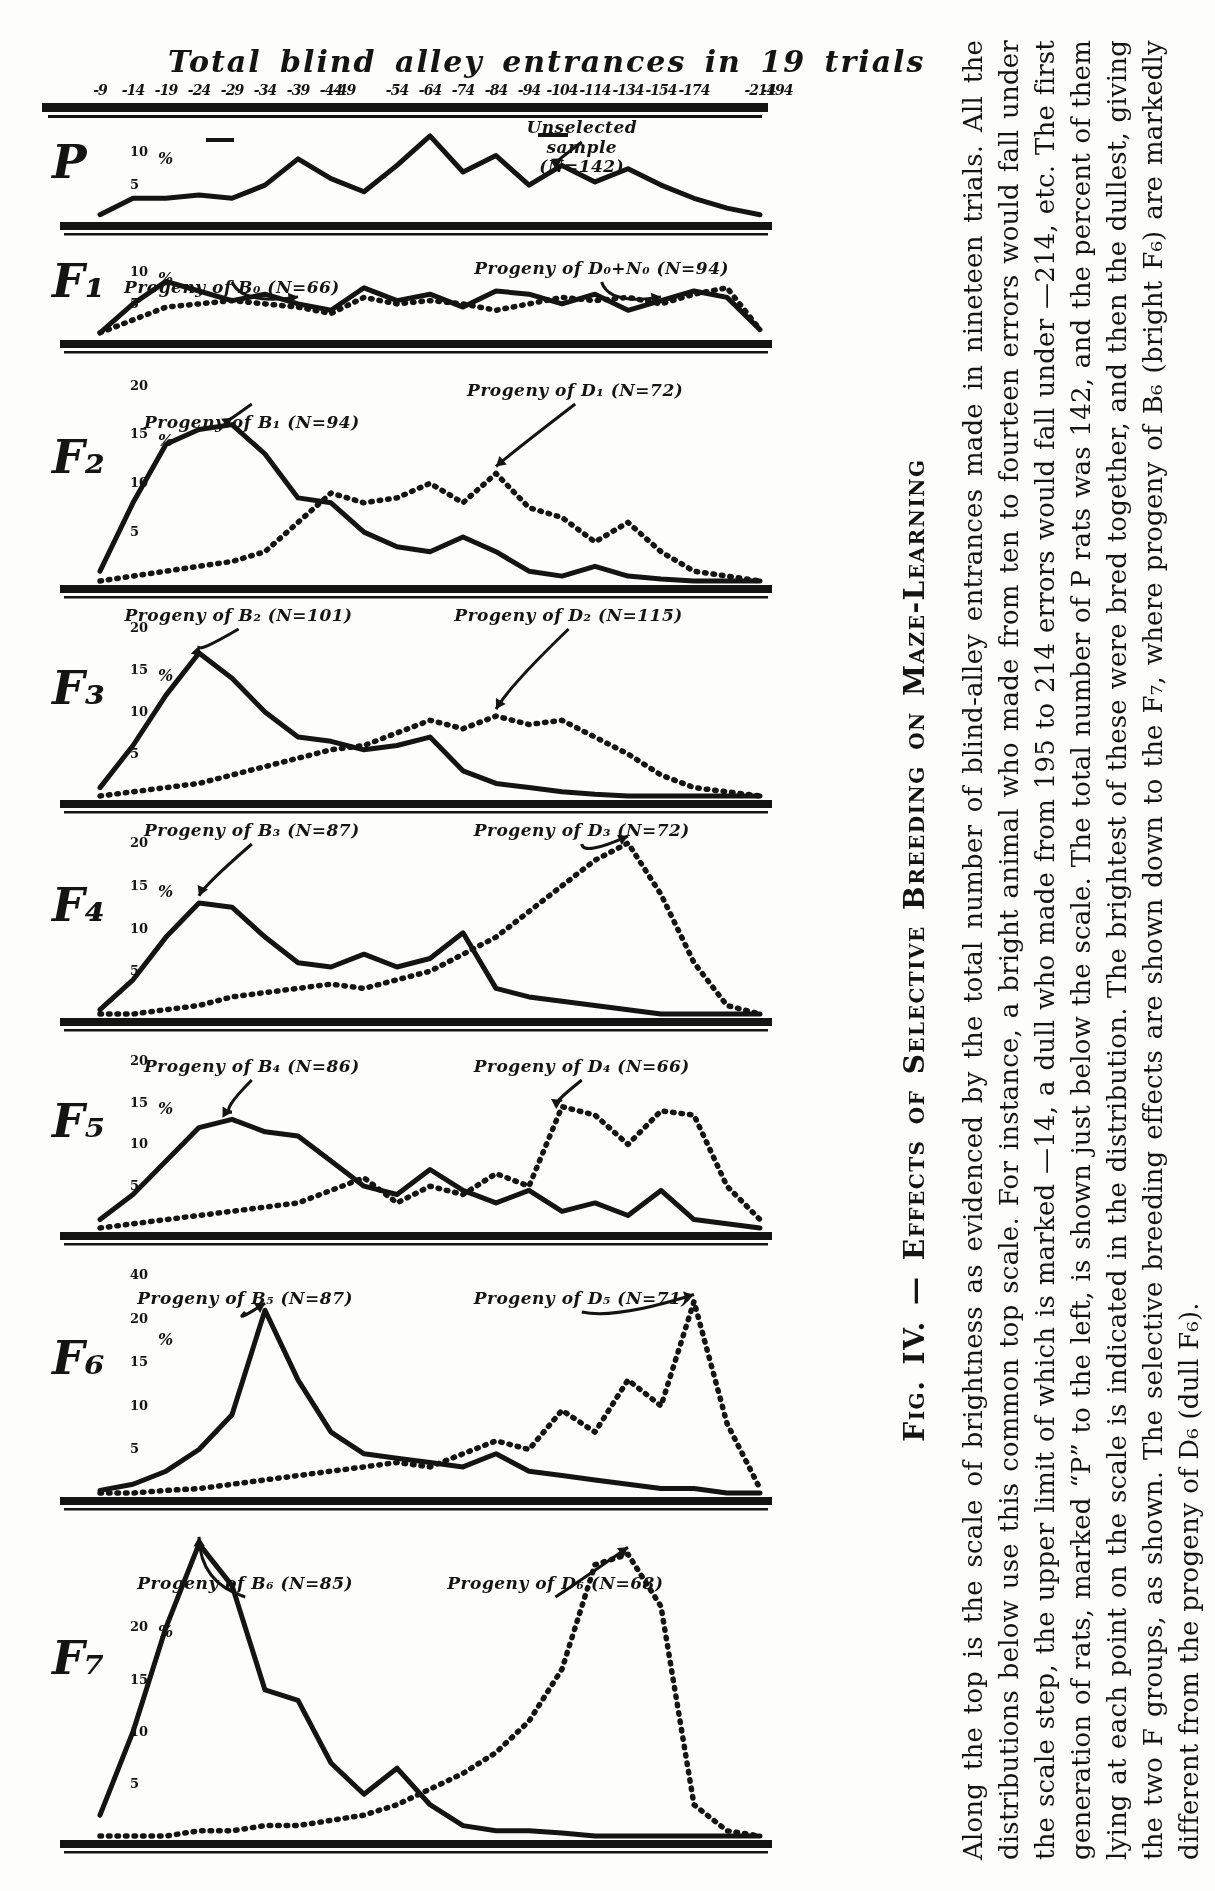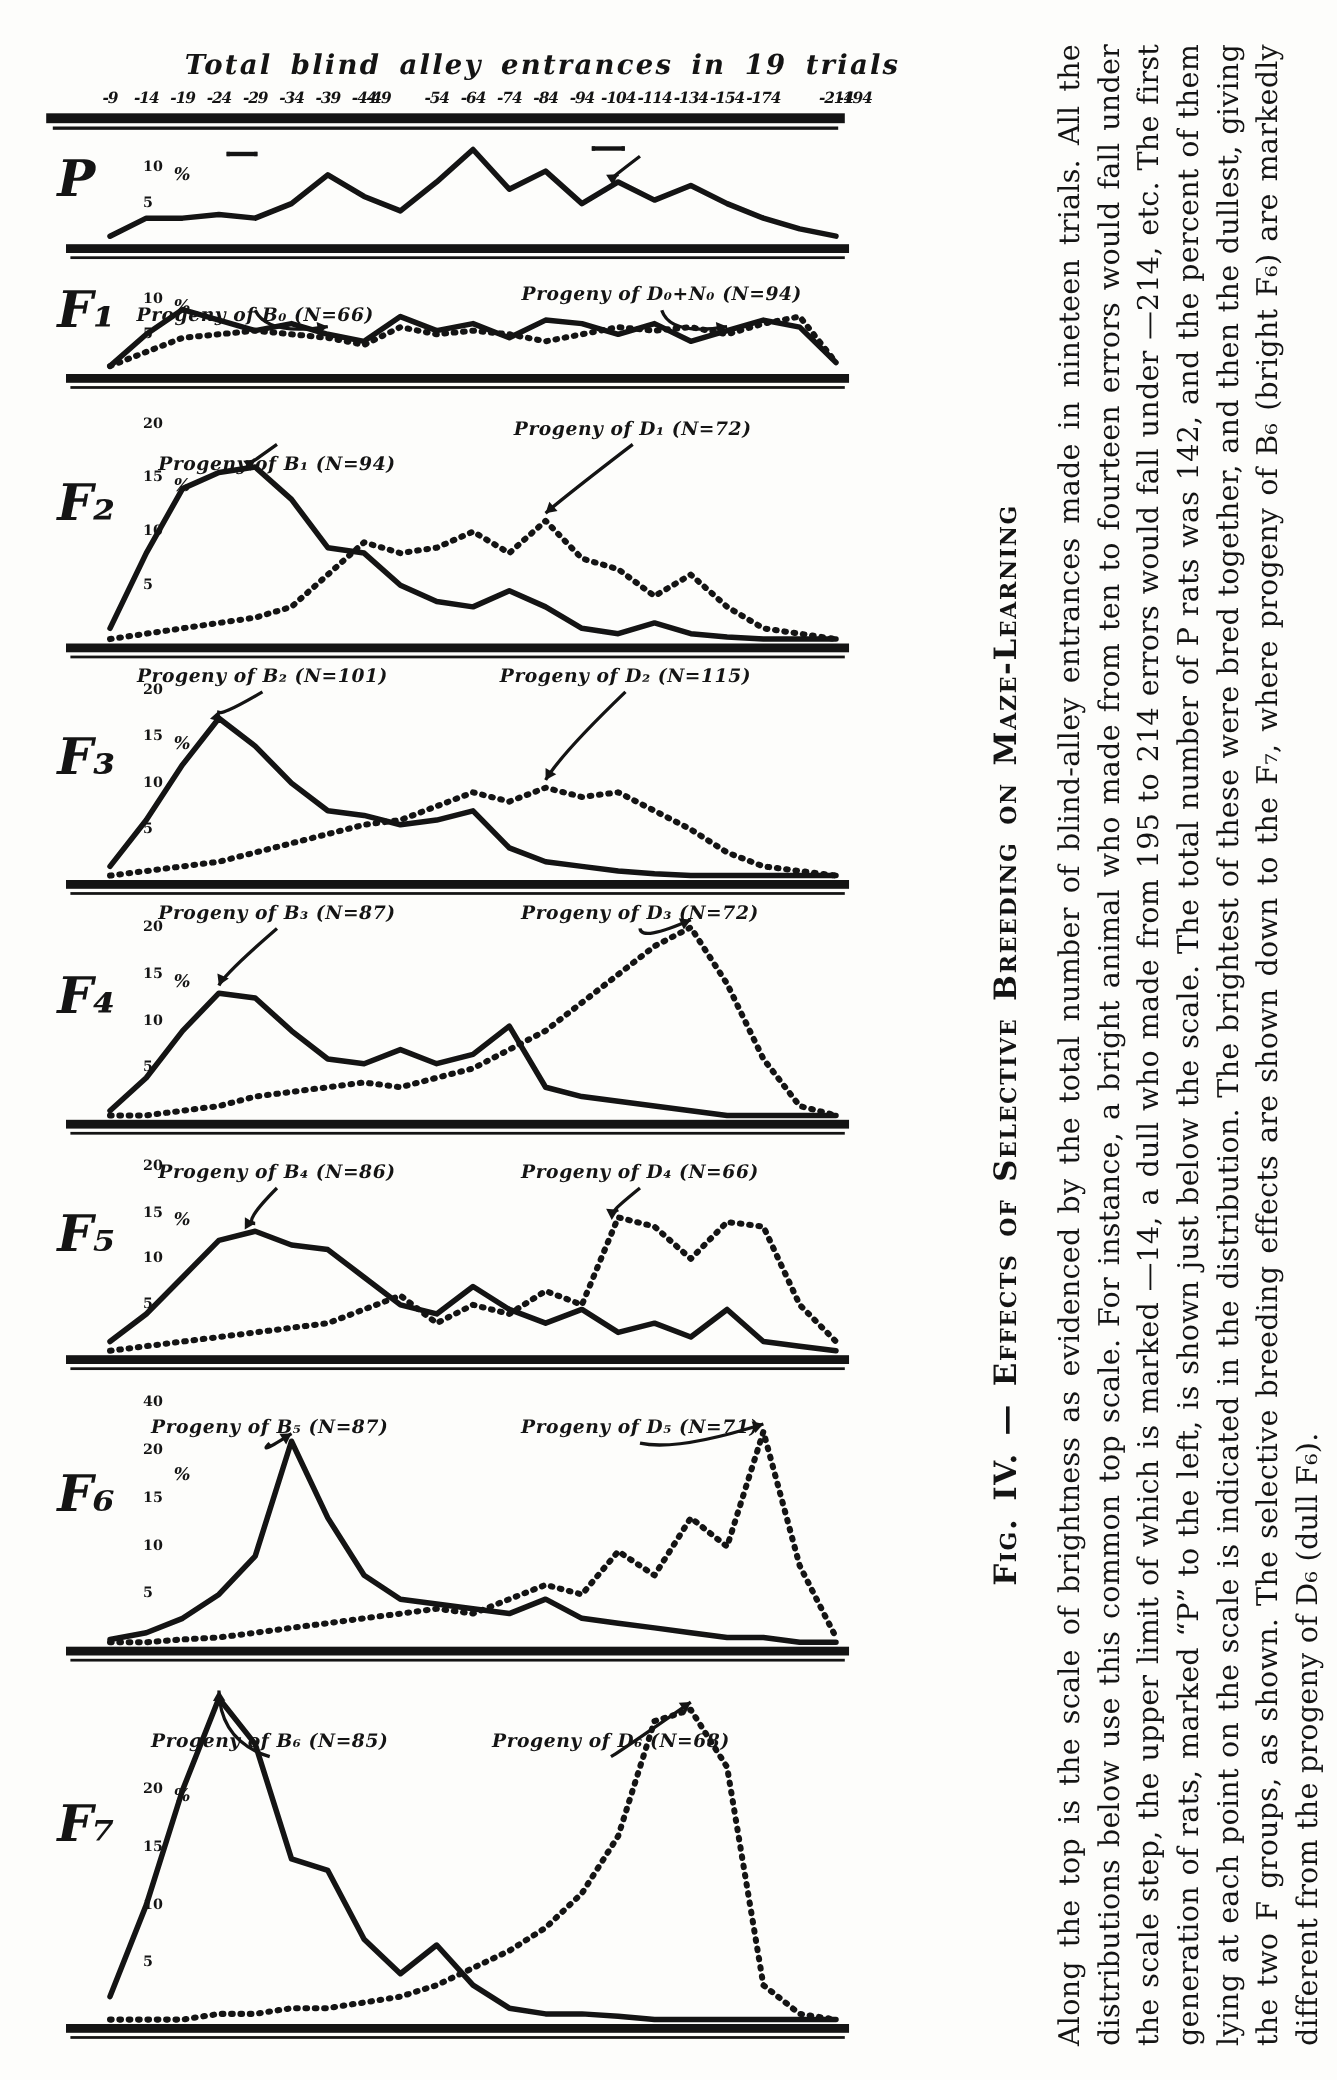--- a/index.html
+++ b/index.html
@@ -4,21 +4,21 @@
 <style>
   html,body{margin:0;padding:0;}
   body{
     width:1215px;height:1891px;position:relative;overflow:hidden;
     background:#fdfdfb;color:#141414;
     font-family:"DejaVu Serif", serif;
   }
   .abs{position:absolute;}
   
   #topTitle{
-    left:168px;top:44px;font-size:25px;font-weight:bold;font-style:italic;
+    left:168px;top:44px;font-size:30px;font-weight:bold;font-style:italic;
     letter-spacing:2px;word-spacing:6px;white-space:nowrap;
   }
   #scaleRow .tick{
     position:absolute;top:0;transform:translateX(-50%);
     font-size:14px;font-weight:bold;font-style:italic;white-space:nowrap;
     letter-spacing:-1px;
   }
   .bar{background:#141414;position:absolute;}
   .bracket{position:absolute;height:4px;background:#141414;border-left:3px solid #141414;border-right:3px solid #141414;}
   
@@ -99,20 +99,21 @@
       <div class="axpct" style="top: 37.4px;">%</div>
     </div>
     <div class="panel" style="top: 112px; height: 126px;">
       <svg width="712" height="126">
         <polyline points="40,102.7 73,86.3 106,86.3 139,83.0 172,86.3 205,73.1 238,46.9 271,66.6 304,79.7 337,53.4 370,23.9 403,60.0 436,43.6 469,73.1 502,53.4 535,69.9 568,56.7 601,73.1 634,86.3 667,96.1 700,102.7" fill="none" stroke="#141414" stroke-linejoin="round" stroke-linecap="round" stroke-width="5"></polyline>
         <path d="M 521.8 30 Q 489.9 54.214285714285715 502 46.42857142857143" fill="none" stroke="#141414" stroke-width="3"></path>
         <polygon points="502,46.42857142857143 497.14173469301255,56.29757635343201 491.0050033618829,46.76030766083238" fill="#141414"></polygon>
         <rect x="0" y="110" width="712" height="8" fill="#141414"></rect>
         <rect x="4" y="121" width="704" height="2.5" fill="#141414"></rect>
       </svg>
+      <div class="slabel wrap" style="left: 521.8px; top: 6px;">Unselected sample (N=142)</div>
     </div>
     <div class="axiswrap" style="top: 232px; height: 108px;">
       <div class="axletter" style="top: 48.6px;">F₁</div>
       <div class="axtick" style="top: 31.7143px;">10</div>
       <div class="axtick" style="top: 63.8571px;">5</div>
       <div class="axpct" style="top: 36.72px;">%</div>
     </div>
     <div class="panel" style="top: 232px; height: 124px;">
       <svg width="712" height="124">
         <polyline points="40,100.8 73,71.9 106,49.4 139,59.0 172,68.6 205,62.2 238,71.9 271,78.3 304,55.8 337,68.6 370,62.2 403,75.1 436,59.0 469,62.2 502,71.9 535,62.2 568,78.3 601,68.6 634,59.0 667,65.4 700,97.6" fill="none" stroke="#141414" stroke-linejoin="round" stroke-linecap="round" stroke-width="5"></polyline>

